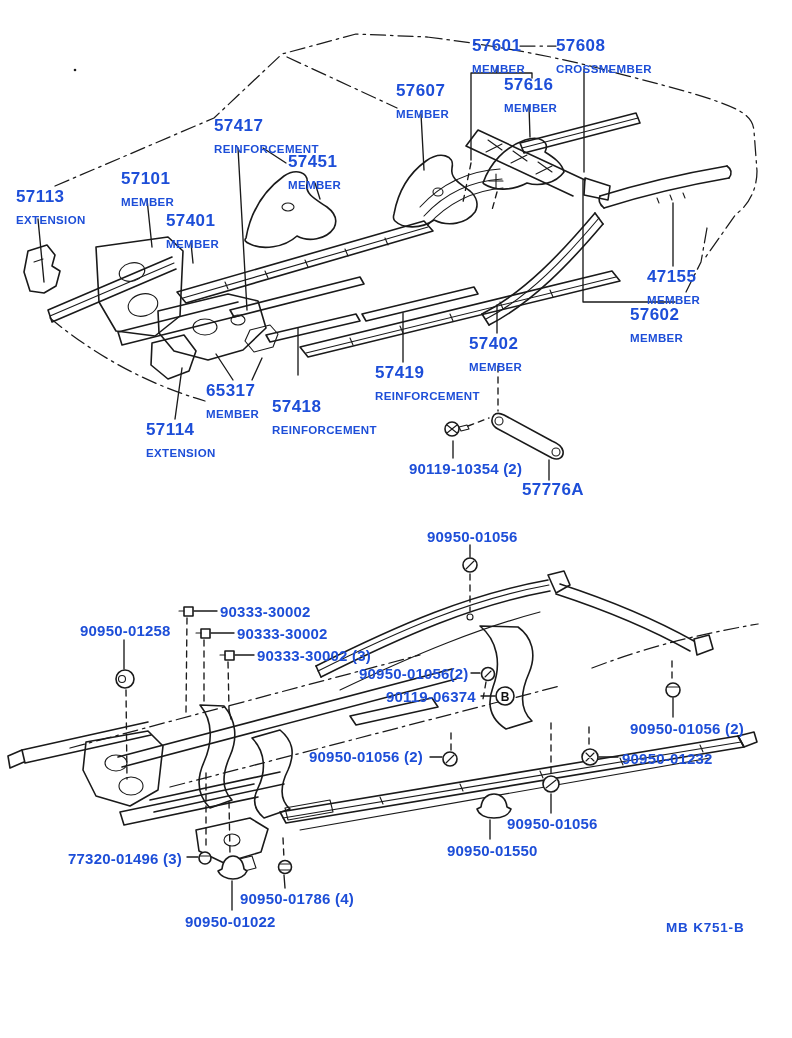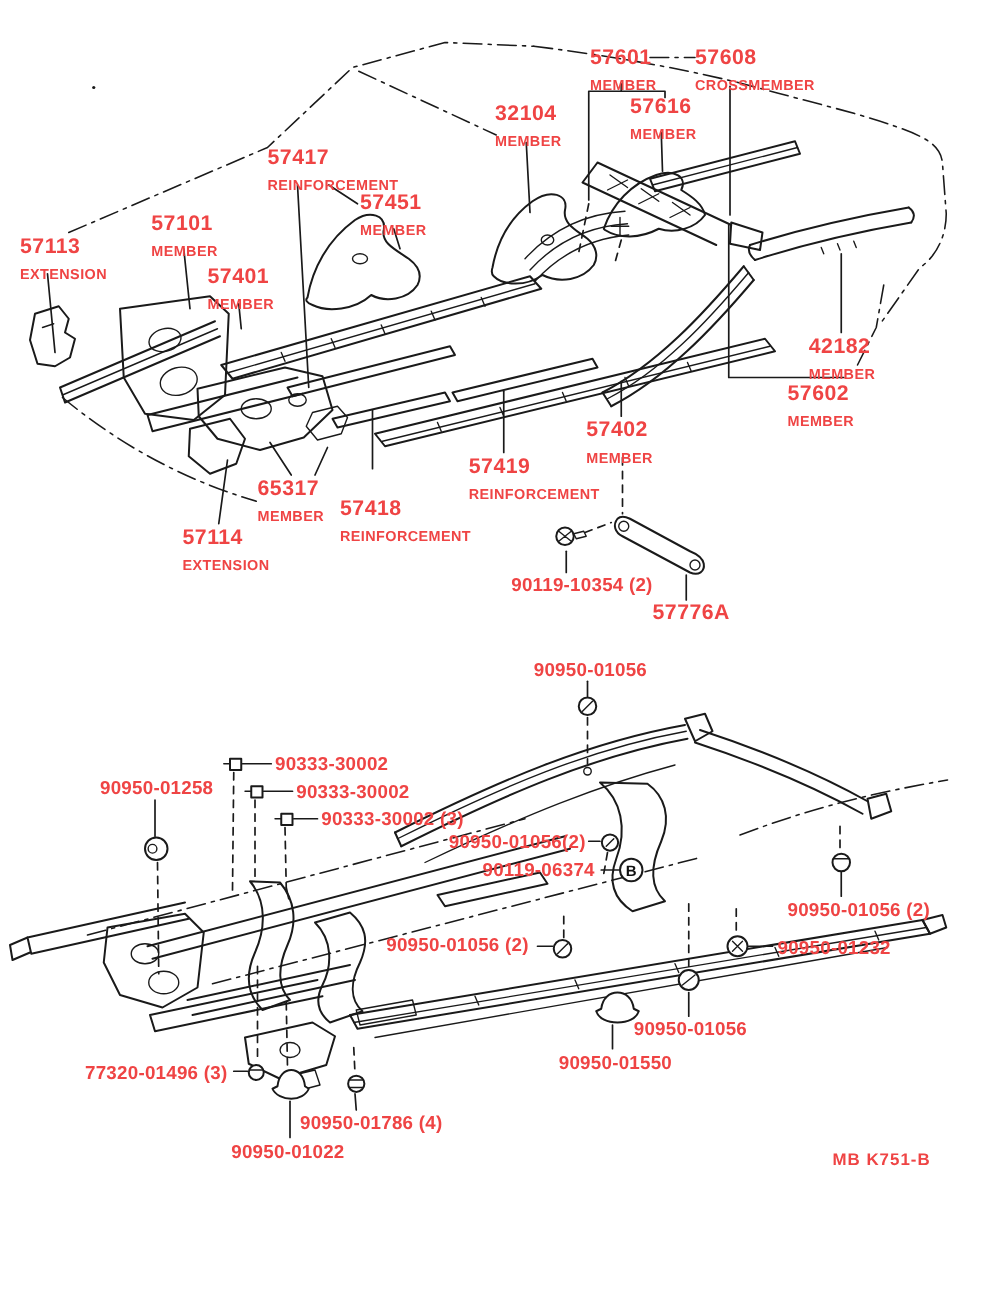--- a/index.html
+++ b/index.html
@@ -5,21 +5,21 @@
   html,body{margin:0;padding:0;background:#e8e8e8}
   .page{position:relative;width:792px;height:1038px;background:#ffffff;overflow:hidden;
         font-family:"Liberation Sans","DejaVu Sans",sans-serif;}
   svg{position:absolute;left:0;top:0}
   .art{stroke:#1a1a1a;fill:none;stroke-width:1.6;stroke-linecap:round;stroke-linejoin:round}
   .thin{stroke-width:1.1}
   .dd{stroke-width:1.25;stroke-dasharray:15 5 2.5 5}
   .ld{stroke-width:1.35}
   .dl{stroke-width:1.35;stroke-dasharray:6 5}
   .wh{fill:#ffffff}
-  .lbl{position:absolute;color:#ef4444;font-weight:bold;white-space:nowrap;z-index:3}
+  .lbl{position:absolute;color:#1d4ed8;font-weight:bold;white-space:nowrap;z-index:3}
   .num{font-size:17px;line-height:17px;letter-spacing:0.4px}
   .desc{font-size:11.5px;line-height:12px;letter-spacing:0.35px;margin-top:9px}
   .pn{font-size:15px;line-height:15px;letter-spacing:0.2px}
   .foot{font-size:13.5px;line-height:14px;letter-spacing:0.8px}
 </style>
 </head>
 <body>
 
 <div class="page">
 
@@ -268,21 +268,21 @@
 
 <div class="lbl" style="left:472px;top:37px">
   <div class="num">57601</div>
   <div class="desc">MEMBER</div>
 </div>
 <div class="lbl" style="left:556px;top:37px">
   <div class="num">57608</div>
   <div class="desc">CROSSMEMBER</div>
 </div>
 <div class="lbl" style="left:396px;top:82px">
-  <div class="num">32104</div>
+  <div class="num">57607</div>
   <div class="desc">MEMBER</div>
 </div>
 <div class="lbl" style="left:504px;top:76px">
   <div class="num">57616</div>
   <div class="desc">MEMBER</div>
 </div>
 <div class="lbl" style="left:214px;top:117px">
   <div class="num">57417</div>
   <div class="desc">REINFORCEMENT</div>
 </div>
@@ -296,21 +296,21 @@
 </div>
 <div class="lbl" style="left:121px;top:170px">
   <div class="num">57101</div>
   <div class="desc">MEMBER</div>
 </div>
 <div class="lbl" style="left:166px;top:212px">
   <div class="num">57401</div>
   <div class="desc">MEMBER</div>
 </div>
 <div class="lbl" style="left:647px;top:268px">
-  <div class="num">42182</div>
+  <div class="num">47155</div>
   <div class="desc">MEMBER</div>
 </div>
 <div class="lbl" style="left:630px;top:306px">
   <div class="num">57602</div>
   <div class="desc">MEMBER</div>
 </div>
 <div class="lbl" style="left:469px;top:335px">
   <div class="num">57402</div>
   <div class="desc">MEMBER</div>
 </div>

